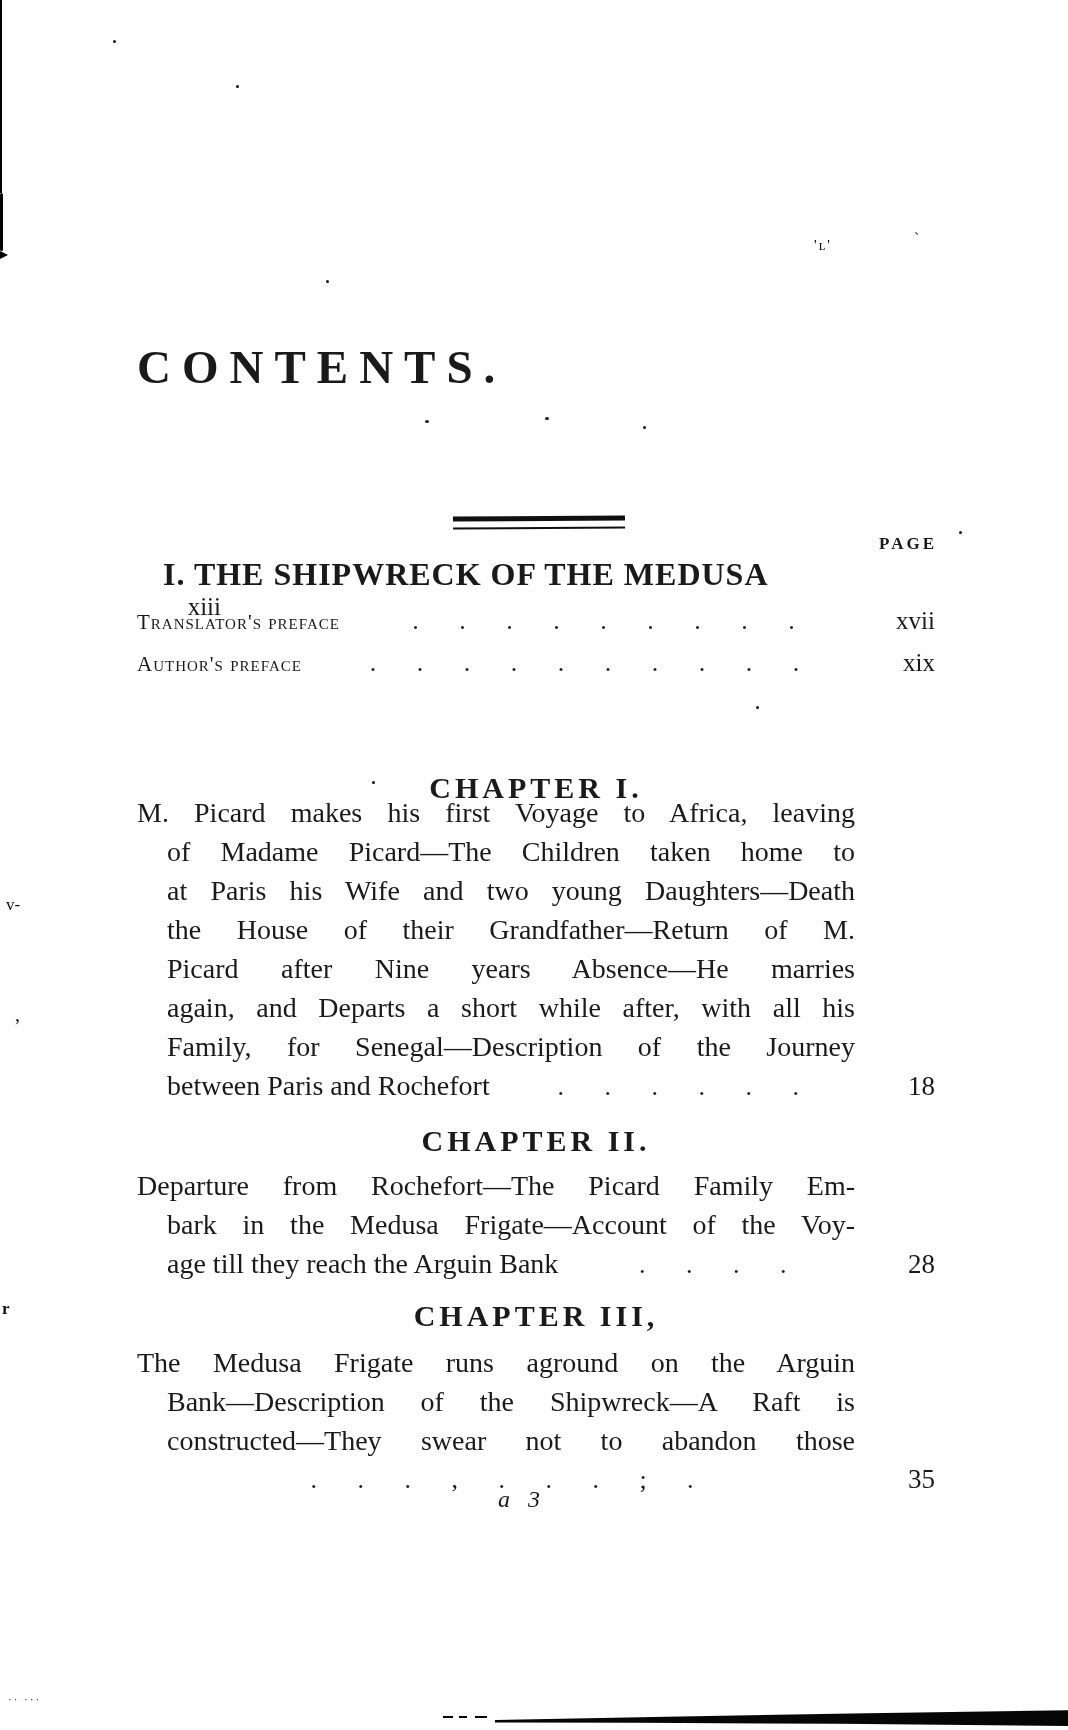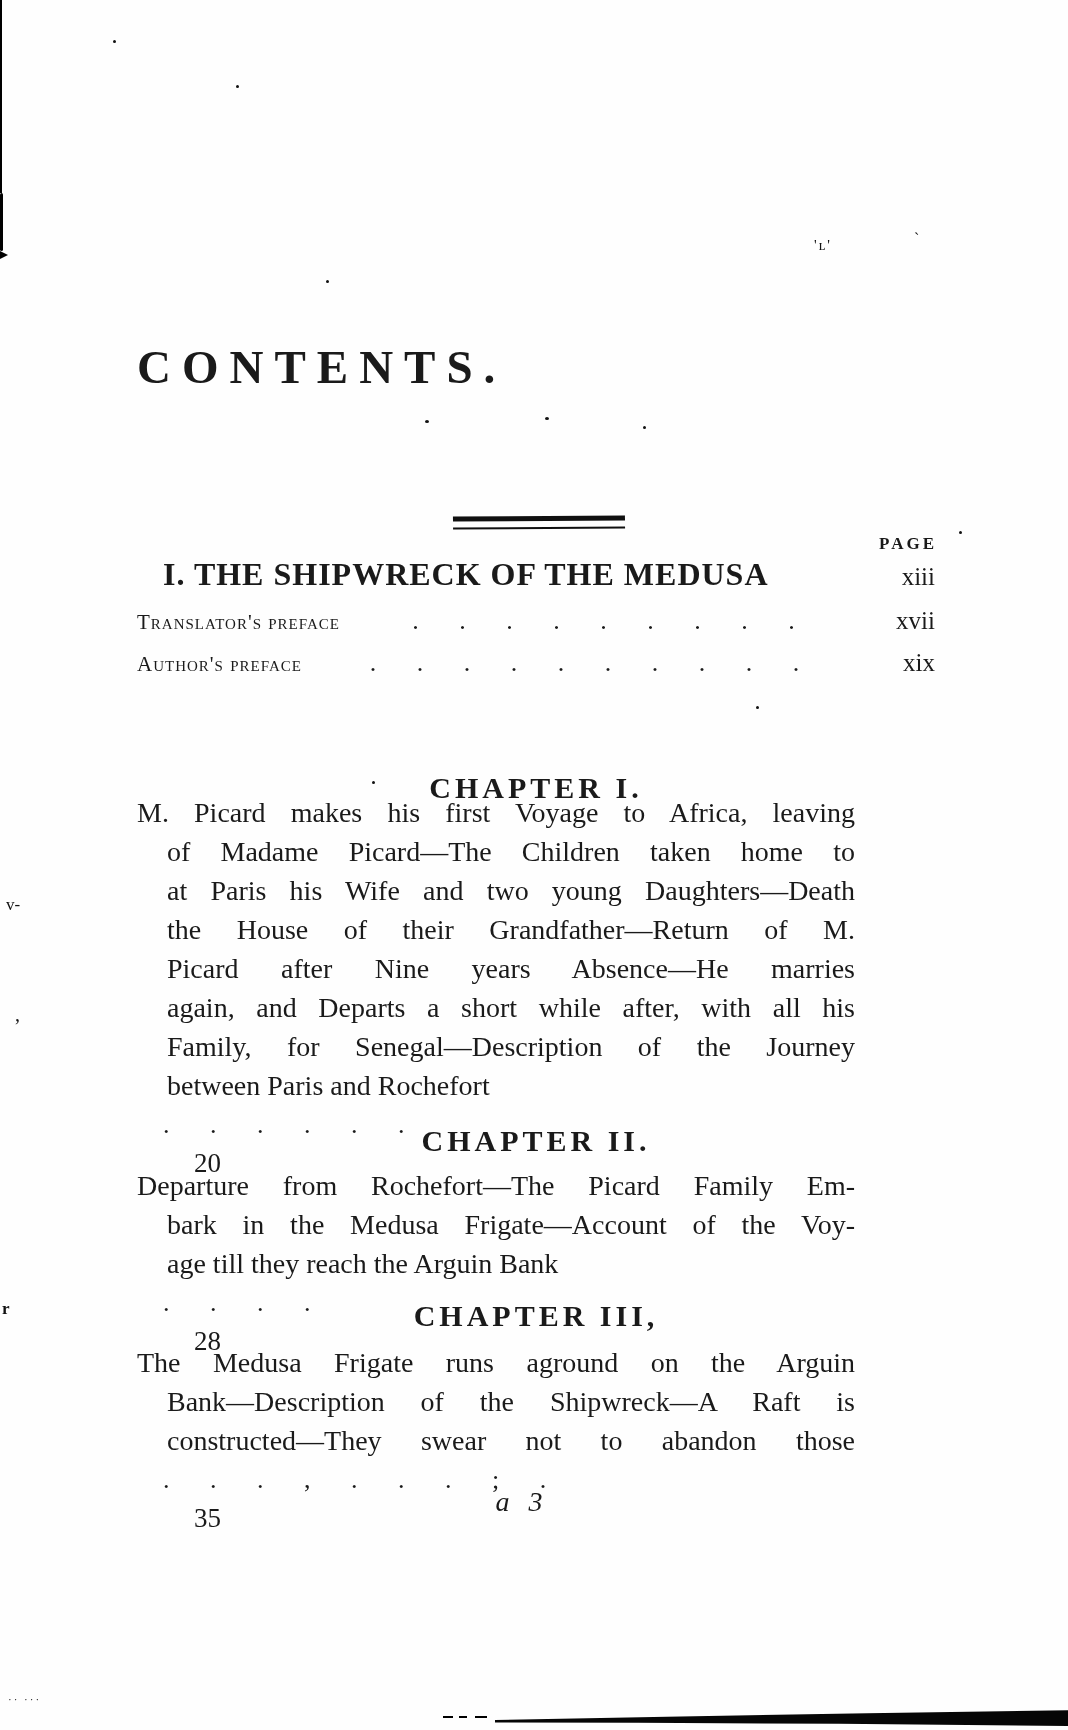--- a/index.html
+++ b/index.html
@@ -30,21 +30,21 @@
     left:690px;top:534px;width:247px;
     text-align:right;
     font-size:17px;letter-spacing:3px;font-weight:bold;
   }
 
   
   .row{
     position:absolute;left:137px;width:798px;
     display:flex;align-items:baseline;
   }
-  #fm-0{top:556px;}
+  #fm-0{top:556px;flex-direction:column;}
   #fm-1{top:606px;}
   #fm-2{top:648px;}
   .entry-main{
     font-size:32px;font-weight:bold;letter-spacing:1px;
     white-space:nowrap;padding-left:26px;
   }
   .entry-sc{
     font-size:21px;font-variant:small-caps;letter-spacing:1px;
     white-space:nowrap;
   }
@@ -70,26 +70,26 @@
   .summary{position:absolute;left:137px;width:798px;}
   #chap-1-sum{top:793px;}
   #chap-2-sum{top:1166px;}
   #chap-3-sum{top:1343px;}
   .pline{
     font-size:28px;line-height:39px;
     text-align:justify;text-align-last:justify;
     padding-right:80px;
   }
   .cont{padding-left:30px;}
-  .pline-last{display:flex;align-items:baseline;line-height:39px;flex-direction:column;}
+  .pline-last{display:flex;align-items:baseline;line-height:39px;}
   .pline-last .lbl{font-size:28px;white-space:nowrap;padding-left:30px;}
 
   #signature-mark{
     left:137px;top:1486px;width:770px;
-    text-align:center;font-size:28px;font-style:italic;
+    text-align:center;font-size:24px;font-style:italic;
     letter-spacing:6px;
   }
 
   
   .speck{position:absolute;background:#111;border-radius:50%;}
   .mark{position:absolute;color:#111;font-size:16px;line-height:1;}
   #left-line-1{left:3px;top:1137px;width:2px;height:193px;background:#000;}
   #left-line-2{left:0;top:1643px;width:3px;height:58px;background:#000;border-radius:2px;}
   #left-tri{left:1px;top:1286px;width:0;height:0;
     border-left:8px solid #000;border-top:4px solid transparent;border-bottom:4px solid transparent;}
@@ -140,21 +140,21 @@
     <div class="pline">M. Picard makes his first Voyage to Africa, leaving</div>
     <div class="pline cont">of Madame Picard—The Children taken home to</div>
     <div class="pline cont">at Paris his Wife and two young Daughters—Death</div>
     <div class="pline cont">the House of their Grandfather—Return of M.</div>
     <div class="pline cont">Picard after Nine years Absence—He marries</div>
     <div class="pline cont">again, and Departs a short while after, with all his</div>
     <div class="pline cont">Family, for Senegal—Description of the Journey</div>
     <div class="pline-last">
       <span class="lbl">between Paris and Rochefort</span>
       <span class="leader">. . . . . .</span>
-      <span class="pg-num">20</span>
+      <span class="pg-num">18</span>
     </div>
   </div>
 
   <div class="chap" id="chap-2-head">CHAPTER II.</div>
   <div class="summary" id="chap-2-sum">
     <div class="pline">Departure from Rochefort—The Picard Family Em-</div>
     <div class="pline cont">bark in the Medusa Frigate—Account of the Voy-</div>
     <div class="pline-last">
       <span class="lbl">age till they reach the Arguin Bank</span>
       <span class="leader">. . . .</span>

